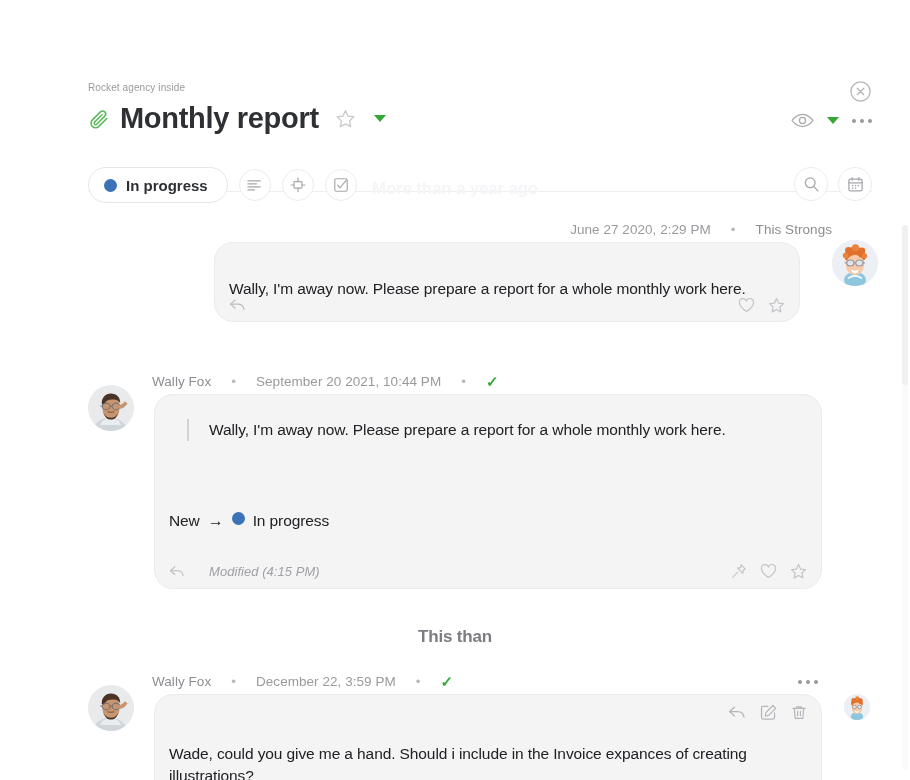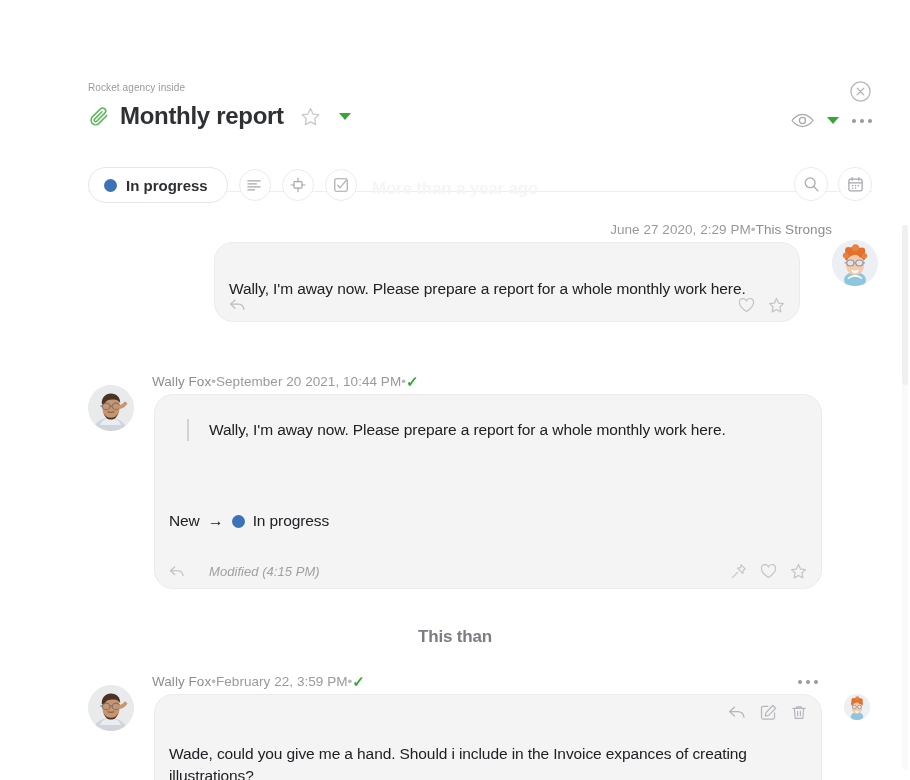--- a/index.html
+++ b/index.html
@@ -22,21 +22,21 @@
   .breadcrumb {
     position: absolute; left: 88px; top: 82px;
     font-size: 10px; color: #9a9a9e; letter-spacing: .1px;
   }
   .title-row {
     position: absolute; left: 88px; top: 104px;
     display: flex; align-items: center; gap: 10px;
   }
   .clip-icon { display: block; }
   .title-text {
-    font-size: 24px; font-weight: 700; color: #2e3033;
+    font-size: 29px; font-weight: 700; color: #2e3033;
     letter-spacing: -.3px; line-height: 1;
   }
   .title-star { margin-left: 6px; }
   .title-caret {
     width: 0; height: 0; margin-left: 8px;
     border-left: 6px solid transparent;
     border-right: 6px solid transparent;
     border-top: 7px solid #35a735;
   }
   .close-btn {
@@ -92,21 +92,21 @@
   }
   .icon-btn.lg { width: 34px; height: 34px; }
 
   
   .thread { position: absolute; left: 0; top: 222px; width: 910px; }
 
   .msg { position: relative; width: 910px; }
 
   .meta {
     font-size: 13.5px; color: #9a9a9e; letter-spacing: .05px;
-    display: flex; align-items: center; gap: 0; white-space: nowrap;
+    display: flex; align-items: center; gap: 20px; white-space: nowrap;
   }
   .meta .sep { color: #b8b8bc; }
   .meta .author { color: #8d8d92; }
   .check { color: #35a735; font-size: 15px; font-weight: 700; line-height: 1; }
 
   .bubble {
     background: #f4f4f5; border: 1px solid #ebebed;
     border-radius: 19px; position: relative;
   }
   .bubble-text {
@@ -147,21 +147,21 @@
     height: 195px;
   }
   .quote {
     position: absolute; left: 32px; top: 24px; right: 40px;
     border-left: 2px solid #d2d2d6; padding-left: 20px;
   }
   .quote-text { font-size: 15.5px; color: #202124; line-height: 1.42; letter-spacing: -.1px; }
   .msg2-reply { position: absolute; left: 14px; top: 84px; font-size: 15.5px; color: #202124; letter-spacing: -.1px; }
   .transition {
     position: absolute; left: 14px; top: 117px;
-    display: flex; align-items: center; gap: 8px;
+    display: flex; gap: 8px;
     font-size: 15.5px; color: #202124; letter-spacing: -.1px;
   }
   .arrow-glyph { font-size: 16px; color: #202124; }
   .msg2-foot { position: absolute; left: 14px; right: 14px; bottom: 9px; }
 
   
   .year-divider {
     position: absolute; left: 0; right: 0; top: 405px;
     text-align: center;
   }
@@ -441,21 +441,21 @@
             <path d="M22 21.2h2.2M14.4 20.8l-2 .4M31.8 20.8l2.2.6"></path>
           </g>
           <path d="M30.5 20.5c2.6-.6 4.8-2 6.4-4.2l2.6 2.2c-1.8 3-4.6 5-8.4 5.6z" fill="#c79670"></path>
           <path d="M19.6 26.6c2.2.9 4.4.9 6.6 0" stroke="#8a6346" stroke-width="1.2" fill="none"></path>
         </svg>
       </div>
 
       <div class="meta msg3-meta">
         <span class="author">Wally Fox</span>
         <span class="sep">•</span>
-        <span>February 22, 3:59 PM</span>
+        <span>December 22, 3:59 PM</span>
         <span class="sep">•</span>
         <span class="check">✓</span>
       </div>
 
       <span class="dots msg3-dots">
           <i></i>
           <i></i>
           <i></i>
         </span>
 

